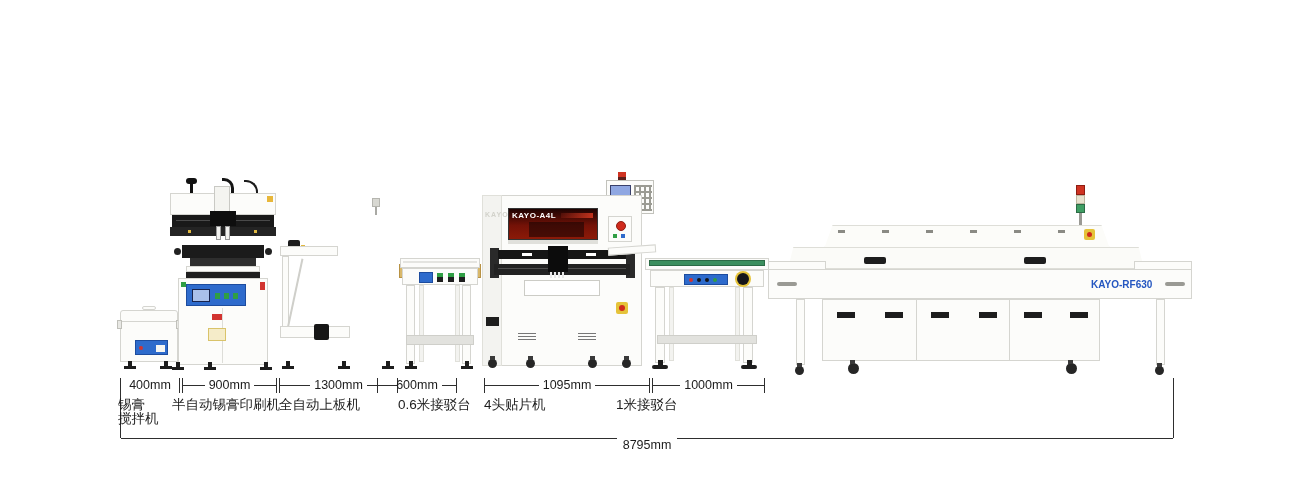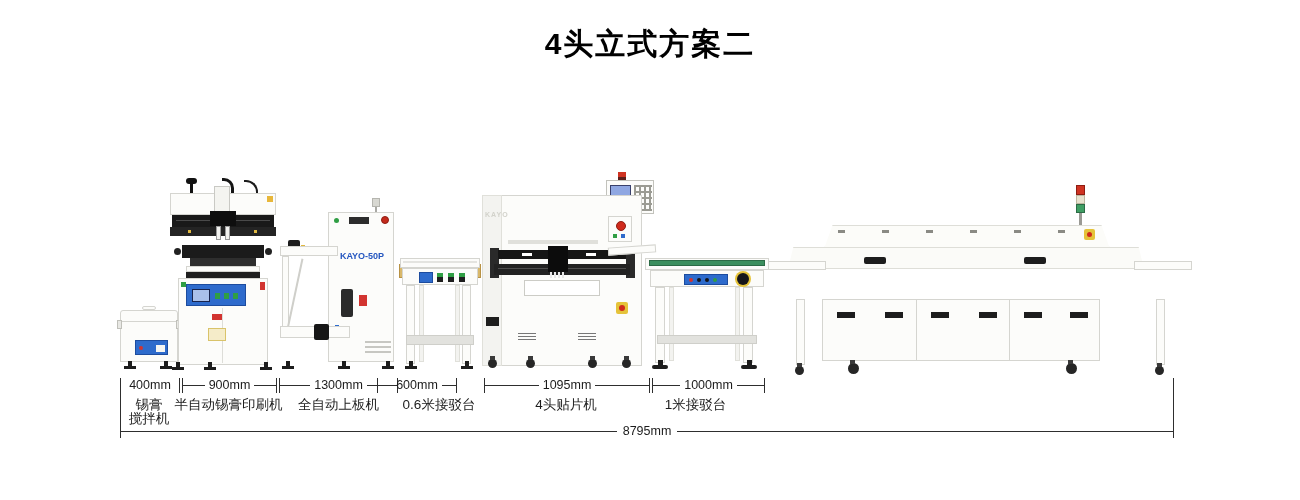--- a/index.html
+++ b/index.html
@@ -10,41 +10,40 @@
   .wf{background:#f3f3f0;border:1px solid #e0e0da;}
   .title{position:absolute;left:0;top:24px;width:1300px;text-align:center;
          font-size:30px;font-weight:700;color:#000;letter-spacing:2px;}
   
   .seg{position:absolute;top:378px;height:15px;border-left:1px solid #2e2e2e;
        border-right:1px solid #2e2e2e;display:flex;align-items:center;}
   .seg::before,.seg::after{content:"";flex:1;height:1px;background:#2e2e2e;}
   .seg.noline::before,.seg.noline::after{display:none;}
   .seg.noline{justify-content:center;}
   .dtext{font-size:12.5px;color:#1c1c1c;padding:0 4px;white-space:nowrap;transform:translateY(-1px);}
-  .segname{position:absolute;top:398px;text-align:center;font-size:13.5px;color:#1c1c1c;line-height:14px;}
+  .segname{position:absolute;top:398px;text-align:left;font-size:13.5px;color:#1c1c1c;line-height:14px;}
   .total{position:absolute;left:120px;top:378px;width:1052px;height:60px;
          border-left:1px solid #2e2e2e;border-right:1px solid #2e2e2e;}
   .totalline{position:absolute;left:0;right:0;top:46px;display:flex;align-items:center;}
   .totalline::before,.totalline::after{content:"";flex:1;height:1px;background:#2e2e2e;}
-  .totalline span{font-size:12.5px;color:#1c1c1c;padding:0 6px;}
+  .totalline span{font-size:12.5px;color:#1c1c1c;padding:0 6px;margin-top:14px;}
   
   .ft{position:absolute;width:12px;height:3px;background:#1d1d1d;}
   .ft::before{content:"";position:absolute;left:4px;top:-5px;width:4px;height:5px;background:#1d1d1d;}
   .ft2{position:absolute;width:16px;height:4px;background:#1d1d1d;border-radius:2px;}
   .ft2::before{content:"";position:absolute;left:6px;top:-5px;width:5px;height:5px;background:#1d1d1d;}
   .cast{position:absolute;width:9px;height:9px;background:#262626;border-radius:50%;}
   .cast::before{content:"";position:absolute;left:2px;top:-3px;width:5px;height:4px;background:#3a3a3a;}
   .brand{color:#2456c0;font-weight:700;}
 </style>
 </head>
 <body>
 
 <div id="stage">
 
-  <div class="title">4头立式方案二</div>
 
   <div class="p" style="left:116px;top:298px;width:66px;height:74px">
     <div class="p w" style="left:26px;top:8px;width:14px;height:4px;border-radius:2px"></div>
     <div class="p w" style="left:4px;top:12px;width:58px;height:12px;border-radius:3px 3px 0 0"></div>
     <div class="p w" style="left:4px;top:23px;width:58px;height:41px"></div>
     <div class="p" style="left:1px;top:22px;width:5px;height:9px;background:#e8e8e4;border:1px solid #c0c0ba"></div>
     <div class="p" style="left:60px;top:22px;width:5px;height:9px;background:#e8e8e4;border:1px solid #c0c0ba"></div>
     <div class="p" style="left:19px;top:42px;width:33px;height:15px;background:#2e6bcc;border:1px solid #1d4c9e">
       <div class="p" style="left:3px;top:5px;width:4px;height:4px;background:#d23430;border-radius:50%"></div>
       <div class="p" style="left:20px;top:4px;width:9px;height:7px;background:#f5f5f2"></div>
@@ -86,30 +85,20 @@
     <div class="p" style="left:42px;top:136px;width:10px;height:6px;background:#d23430"></div>
     <div class="p" style="left:38px;top:150px;width:18px;height:13px;background:#f5ecc9;border:1px solid #d9c36a"></div>
     <div class="ft" style="left:2px;top:189px"></div>
     <div class="ft" style="left:34px;top:189px"></div>
     <div class="ft" style="left:90px;top:189px"></div>
   </div>
 
   <div class="p" style="left:280px;top:198px;width:118px;height:174px">
     <div class="p" style="left:92px;top:0;width:8px;height:9px;background:#d8d8d2;border:1px solid #b5b5af"></div>
     <div class="p" style="left:95px;top:9px;width:2px;height:8px;background:#a9a9a4"></div>
-    <div class="p w" style="left:48px;top:14px;width:66px;height:150px">
-      <div class="p" style="left:5px;top:5px;width:5px;height:5px;background:#2f9e44;border-radius:50%"></div>
-      <div class="p" style="left:20px;top:4px;width:20px;height:7px;background:#2c2c2c"></div>
-      <div class="p" style="left:52px;top:3px;width:8px;height:8px;background:#c42a1c;border:1px solid #8e1d12;border-radius:50%"></div>
-      <div class="p brand" style="left:0;top:38px;width:66px;text-align:center;font-size:9px">KAYO-50P</div>
-      <div class="p" style="left:12px;top:76px;width:12px;height:28px;background:#2b2b2b;border-radius:2px"></div>
-      <div class="p" style="left:30px;top:82px;width:8px;height:11px;background:#d23430"></div>
-      <div class="p" style="left:6px;top:112px;width:4px;height:4px;background:#2e6bcc"></div>
-      <div class="p" style="left:36px;top:126px;width:26px;height:14px;background:repeating-linear-gradient(0deg,#c7c7c2 0 2px,transparent 2px 5px)"></div>
-    </div>
     <div class="p" style="left:8px;top:42px;width:12px;height:11px;background:#1d1d1d;border-radius:2px"></div>
     <div class="p" style="left:21px;top:47px;width:4px;height:4px;background:#e0b840"></div>
     <div class="p w" style="left:0;top:48px;width:58px;height:10px"></div>
     <div class="p w" style="left:2px;top:58px;width:7px;height:80px"></div>
     <div class="p" style="left:14px;top:60px;width:2px;height:72px;background:#cfcfca;transform:rotate(12deg)"></div>
     <div class="p w" style="left:0;top:128px;width:70px;height:12px"></div>
     <div class="p" style="left:34px;top:126px;width:15px;height:16px;background:#161616;border-radius:2px"></div>
     <div class="ft" style="left:2px;top:168px"></div>
     <div class="ft" style="left:58px;top:168px"></div>
     <div class="ft" style="left:102px;top:168px"></div>
@@ -140,20 +129,25 @@
     <div class="p" style="left:138px;top:5px;width:8px;height:4px;background:#5d1f1a"></div>
     <div class="p w" style="left:126px;top:8px;width:48px;height:34px;border-color:#c2c2bc">
       <div class="p" style="left:3px;top:4px;width:21px;height:20px;background:#8fa7e2;border:1px solid #39406b"></div>
       <div class="p" style="left:27px;top:4px;width:18px;height:26px;background:repeating-linear-gradient(90deg,#9b9b93 0 2px,transparent 2px 5px),repeating-linear-gradient(0deg,#9b9b93 0 2px,transparent 2px 6px)"></div>
       <div class="p" style="left:3px;top:25px;width:21px;height:6px;background:#dfe3ec;border:1px solid #babfc9"></div>
     </div>
     <div class="p" style="left:146px;top:42px;width:8px;height:4px;background:#e8e8e3"></div>
     <div class="p w" style="left:2px;top:23px;width:160px;height:171px"></div>
     <div class="p wf" style="left:2px;top:23px;width:20px;height:171px"></div>
     <div class="p" style="left:5px;top:39px;font-size:7px;font-weight:700;color:#d2d2cb;letter-spacing:1px">KAYO</div>
+    <div class="p" style="left:28px;top:36px;width:90px;height:32px;background:linear-gradient(180deg,#1e0302,#741207 55%,#8c1a08);border:1px solid #333">
+      <div class="p" style="left:3px;top:2px;font-size:8px;font-weight:700;color:#fff;letter-spacing:.5px">KAYO-A4L</div>
+      <div class="p" style="left:52px;top:4px;width:32px;height:5px;background:linear-gradient(90deg,rgba(220,60,40,.15),rgba(225,60,35,.8))"></div>
+      <div class="p" style="left:20px;top:13px;width:55px;height:15px;background:rgba(18,4,4,.55)"></div>
+    </div>
     <div class="p" style="left:28px;top:68px;width:90px;height:4px;background:#e0e0db"></div>
     <div class="p" style="left:10px;top:76px;width:9px;height:30px;background:#2a2a2a"></div>
     <div class="p" style="left:146px;top:76px;width:9px;height:30px;background:#2a2a2a"></div>
     <div class="p" style="left:18px;top:78px;width:128px;height:9px;background:#161616;background-image:linear-gradient(#fff,#fff),linear-gradient(#fff,#fff);background-size:10px 3px;background-position:24px 3px,88px 3px;background-repeat:no-repeat"></div>
     <div class="p" style="left:14px;top:92px;width:136px;height:11px;background:#222"></div>
     <div class="p" style="left:18px;top:96px;width:128px;height:1px;background:#4d4d4d"></div>
     <div class="p" style="left:68px;top:74px;width:20px;height:26px;background:#0c0c0c"></div>
     <div class="p" style="left:70px;top:100px;width:16px;height:6px;background:repeating-linear-gradient(90deg,#e8e8e8 0 2px,transparent 2px 4px)"></div>
     <div class="p" style="left:44px;top:108px;width:76px;height:16px;background:#fff;border:1px solid #ccccc6"></div>
     <div class="p w" style="left:128px;top:44px;width:24px;height:26px">
@@ -202,20 +196,25 @@
     <div class="p" style="left:311px;top:30px;width:3px;height:15px;background:#9a9a94"></div>
     <div class="p" style="left:56px;top:42px;width:286px;height:24px;background:#fcfcf9;clip-path:polygon(3% 0,97% 0,100% 100%,0 100%);box-shadow:inset 0 0 0 1px #deded8"></div>
     <div class="p" style="left:70px;top:47px;width:260px;height:3px;background:repeating-linear-gradient(90deg,#8a8a84 0 7px,transparent 7px 44px)"></div>
     <div class="p" style="left:20px;top:64px;width:356px;height:22px;background:#fbfbf8;clip-path:polygon(1.5% 0,98.5% 0,100% 100%,0 100%);box-shadow:inset 0 0 0 1px #deded8"></div>
     <div class="p" style="left:96px;top:74px;width:22px;height:7px;background:#1d1d1d;border-radius:2px"></div>
     <div class="p" style="left:256px;top:74px;width:22px;height:7px;background:#1d1d1d;border-radius:2px"></div>
     <div class="p" style="left:316px;top:46px;width:11px;height:11px;background:#e5c33a;border-radius:2px"></div>
     <div class="p" style="left:319px;top:49px;width:5px;height:5px;background:#cf2a1c;border-radius:50%"></div>
     <div class="p w" style="left:0;top:78px;width:58px;height:9px"></div>
     <div class="p w" style="left:366px;top:78px;width:58px;height:9px"></div>
+    <div class="p w" style="left:0;top:86px;width:424px;height:30px">
+      <div class="p" style="left:8px;top:12px;width:20px;height:4px;background:#9a9a94;border-radius:2px"></div>
+      <div class="p" style="left:396px;top:12px;width:20px;height:4px;background:#9a9a94;border-radius:2px"></div>
+      <div class="p brand" style="left:322px;top:9px;font-size:10px">KAYO-RF630</div>
+    </div>
     <div class="p w" style="left:54px;top:116px;width:278px;height:62px">
       <div class="p" style="left:0;top:0;width:93px;height:60px;background-image:linear-gradient(#1d1d1d,#1d1d1d),linear-gradient(#1d1d1d,#1d1d1d);background-size:18px 6px;background-position:14px 12px,62px 12px;background-repeat:no-repeat"></div>
       <div class="p" style="left:93px;top:0;width:93px;height:60px;border-left:1px solid #d5d5d0;background-image:linear-gradient(#1d1d1d,#1d1d1d),linear-gradient(#1d1d1d,#1d1d1d);background-size:18px 6px;background-position:14px 12px,62px 12px;background-repeat:no-repeat"></div>
       <div class="p" style="left:186px;top:0;width:92px;height:60px;border-left:1px solid #d5d5d0;background-image:linear-gradient(#1d1d1d,#1d1d1d),linear-gradient(#1d1d1d,#1d1d1d);background-size:18px 6px;background-position:14px 12px,60px 12px;background-repeat:no-repeat"></div>
     </div>
     <div class="p w" style="left:28px;top:116px;width:9px;height:66px"></div>
     <div class="p w" style="left:388px;top:116px;width:9px;height:66px"></div>
     <div class="cast" style="left:27px;top:183px"></div>
     <div class="cast" style="left:387px;top:183px"></div>
     <div class="cast" style="left:80px;top:180px;width:11px;height:11px"></div>
@@ -248,15 +247,15 @@
   </div>
 
   <div class="segname" style="left:118px;width:62px">
     <span>锡膏</span><br>
     <span>搅拌机</span>
   </div>
   <div class="segname" style="left:172px;width:113px">半自动锡膏印刷机</div>
   <div class="segname" style="left:279px;width:119px">全自动上板机</div>
   <div class="segname" style="left:398px;width:82px">0.6米接驳台</div>
   <div class="segname" style="left:484px;width:164px">4头贴片机</div>
-  <div class="segname" style="left:640px;width:111px">1米接驳台</div>
+  <div class="segname" style="left:616px;width:111px">1米接驳台</div>
 
 </div>
 
 </body></html>

